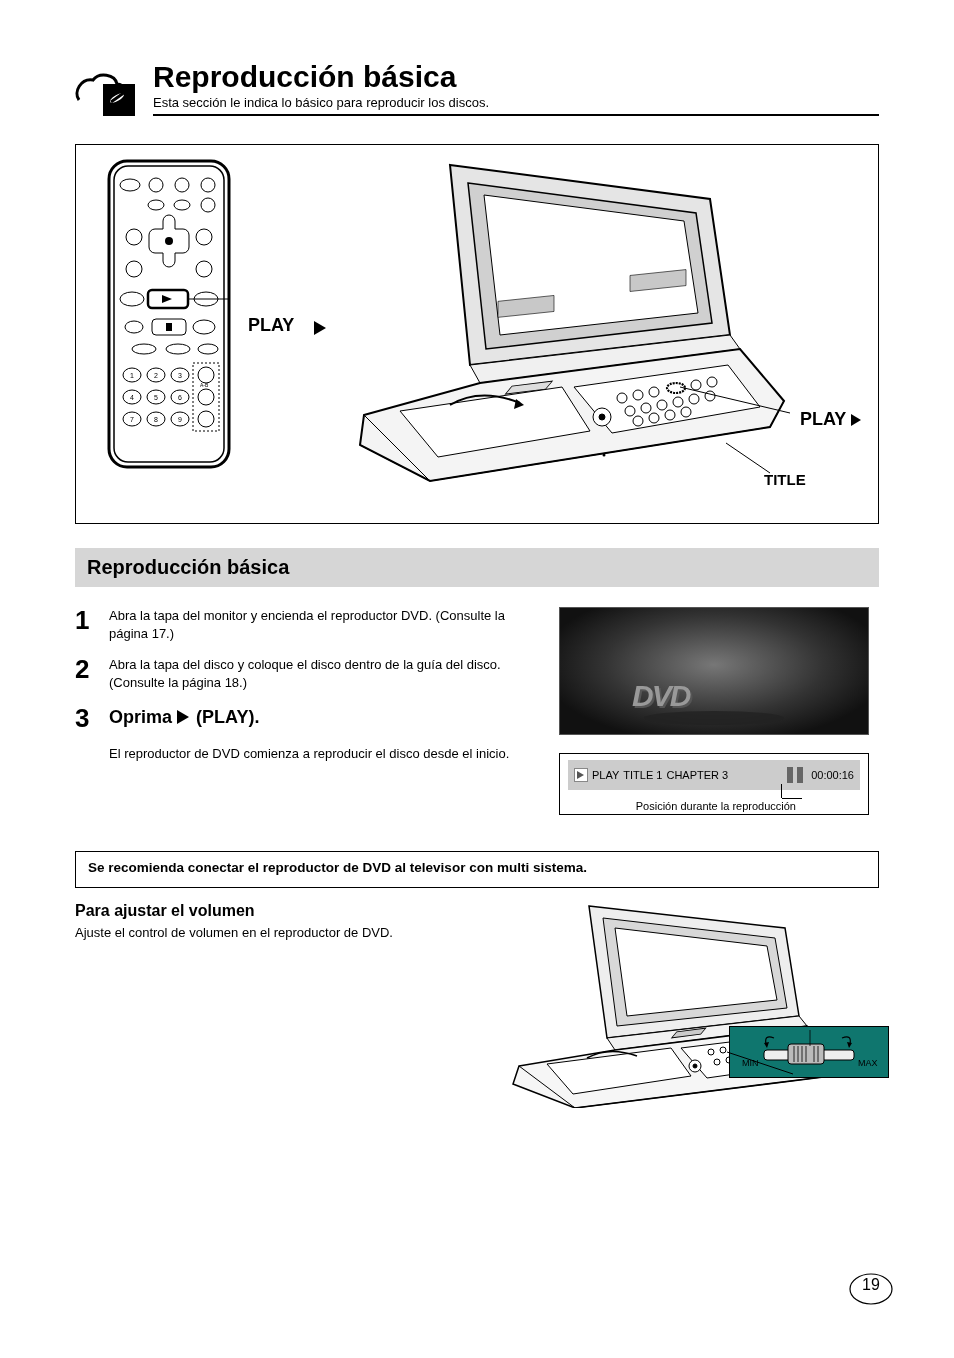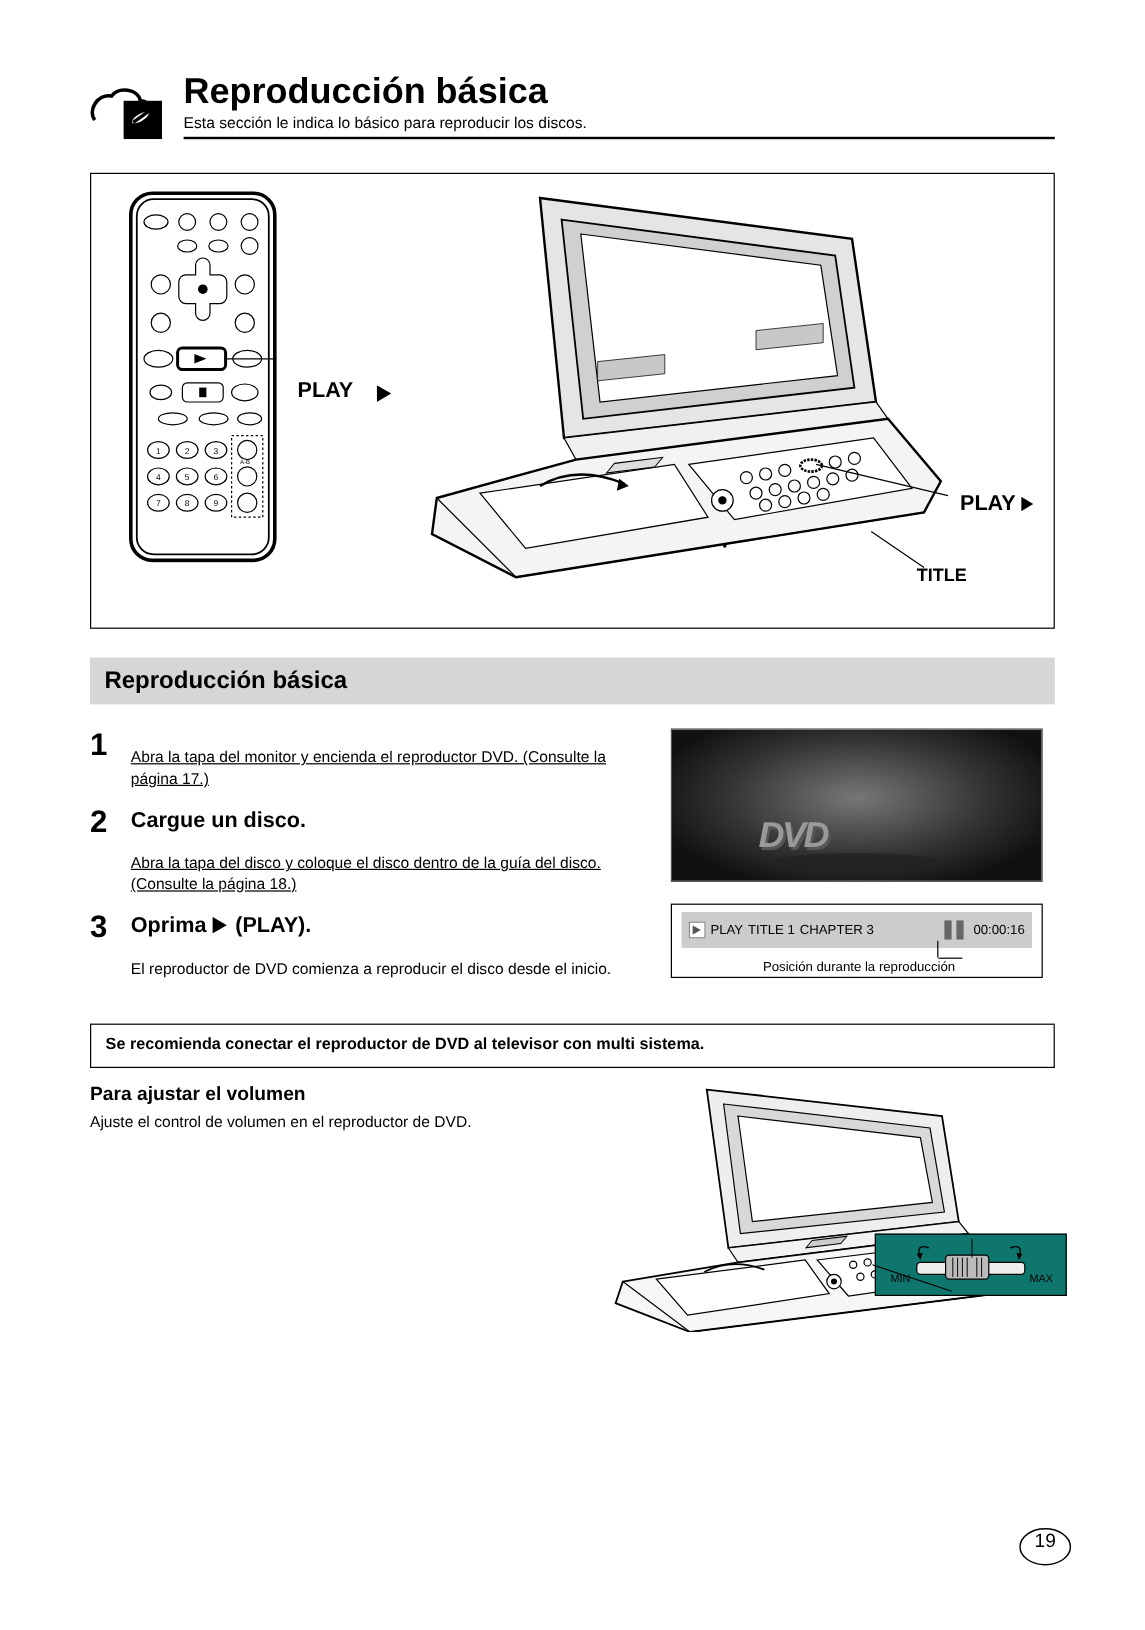--- a/index.html
+++ b/index.html
@@ -106,21 +106,21 @@
   }
   .stepnum {
     font-size: 26px;
     font-weight: bold;
     width: 34px;
     flex-shrink: 0;
     line-height: 1;
   }
   .stepbody { flex: 1; }
   .stepbody .head { font-size: 18px; font-weight: bold; }
-  .stepbody .sub { font-size: 13px; margin-top: 15px; text-decoration: underline; }
+  .stepbody .sub { font-size: 13px; margin-top: 0; }
   .play-inline {
     display: inline-block;
     vertical-align: -1px;
   }
   .screen-thumb {
     width: 310px;
     height: 128px;
     background: radial-gradient(ellipse at 50% 45%, #777 0%, #333 50%, #111 80%);
     position: relative;
     border: 1px solid #555;
@@ -407,21 +407,20 @@
     <div class="step">
       <div class="stepnum">1</div>
       <div class="stepbody">
         <div class="sub">Abra la tapa del monitor y encienda el reproductor DVD. (Consulte la página 17.)</div>
       </div>
     </div>
 
     <div class="step">
       <div class="stepnum">2</div>
       <div class="stepbody">
-        <div class="head">Cargue un disco.</div>
         <div class="sub">Abra la tapa del disco y coloque el disco dentro de la guía del disco. (Consulte la página 18.)</div>
       </div>
     </div>
 
     <div class="step">
       <div class="stepnum">3</div>
       <div class="stepbody">
         <div class="head">
           <span>Oprima </span>
           <svg class="play-inline" width="14" height="14">

